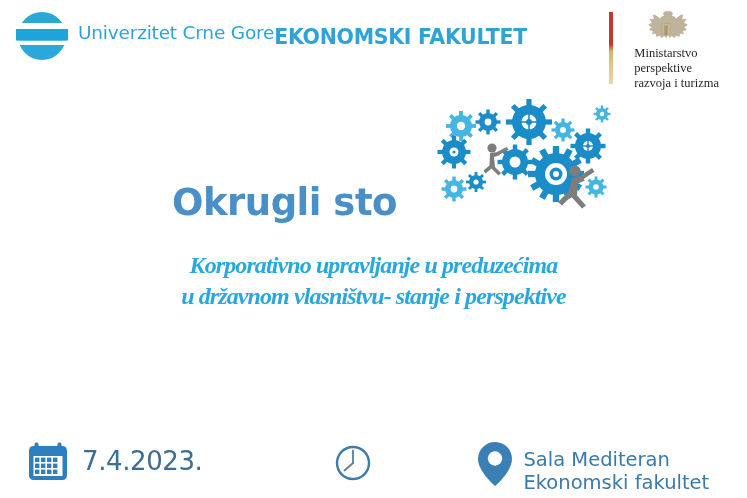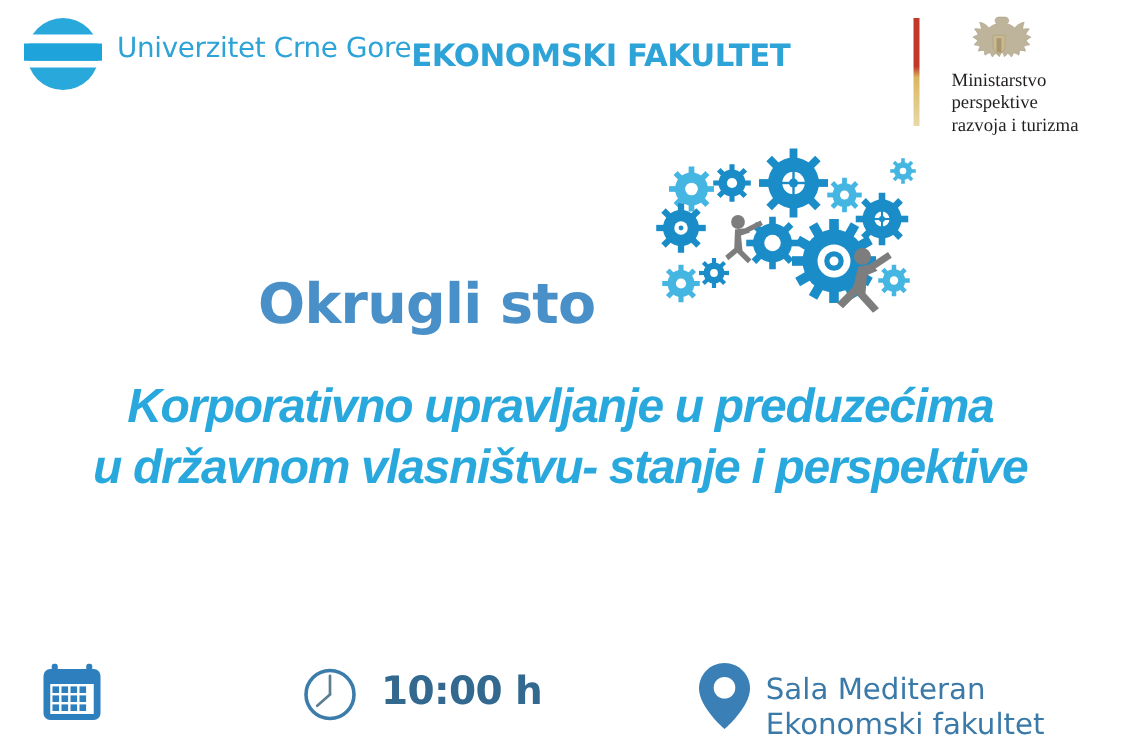--- a/index.html
+++ b/index.html
@@ -90,24 +90,24 @@
     font-weight: bold;
     color: #4A90C8;
     letter-spacing: -0.5px;
     transform: translateX(-89px);
   }
   #title {
     position: absolute;
     left: 0; right: 0;
     top: 250px;
     text-align: center;
-    font-family: Liberation Sans, sans-serif;
+    font-family: Liberation Serif, serif;
     font-style: italic;
     font-weight: bold;
-    font-size: 32px;
+    font-size: 24px;
     line-height: 1.28;
     color: #28A8DC;
     letter-spacing: -0.9px;
   }
   #title .l2 { display: block; }
 
   
   #info-row {
     position: absolute;
     left: 0; right: 0;
@@ -408,29 +408,29 @@
           <rect x="8" y="23.6" width="4.4" height="4.4"></rect>
           <rect x="14" y="23.6" width="4.4" height="4.4"></rect>
           <rect x="20" y="23.6" width="4.4" height="4.4"></rect>
           <rect x="26" y="23.6" width="4.4" height="4.4"></rect>
           <rect x="8" y="29.6" width="4.4" height="4.4"></rect>
           <rect x="14" y="29.6" width="4.4" height="4.4"></rect>
           <rect x="20" y="29.6" width="4.4" height="4.4"></rect>
           <rect x="26" y="29.6" width="4.4" height="4.4"></rect>
         </g>
       </svg>
+      <span class="info-text">7.4.2023.</span>
     </div>
 
     <div class="info-item" id="info-time">
       <svg class="icon" width="42" height="42" viewBox="0 0 42 42">
         <circle cx="21" cy="23" r="16" fill="none" stroke="#3B7CAA" stroke-width="2.4"></circle>
         <line x1="21" y1="23" x2="21" y2="10.5" stroke="#5E7E92" stroke-width="1.8" stroke-linecap="round"></line>
         <line x1="21" y1="23" x2="12.5" y2="30.5" stroke="#5E7E92" stroke-width="1.8" stroke-linecap="round"></line>
       </svg>
-      <span class="info-text bold">10:00 h</span>
     </div>
 
     <div class="info-item" id="info-place">
       <svg class="icon" width="42" height="48" viewBox="0 0 42 48">
         <path d="M21 2 C11.6 2 4 9.6 4 19 c0 12.6 17 27 17 27 s17 -14.4 17 -27 C38 9.6 30.4 2 21 2 z" fill="#3A7FB5"></path>
         <circle cx="21" cy="18.5" r="7.2" fill="#ffffff"></circle>
       </svg>
       <div id="place-text">
         <div>Sala Mediteran</div>
         <div>Ekonomski fakultet</div>

